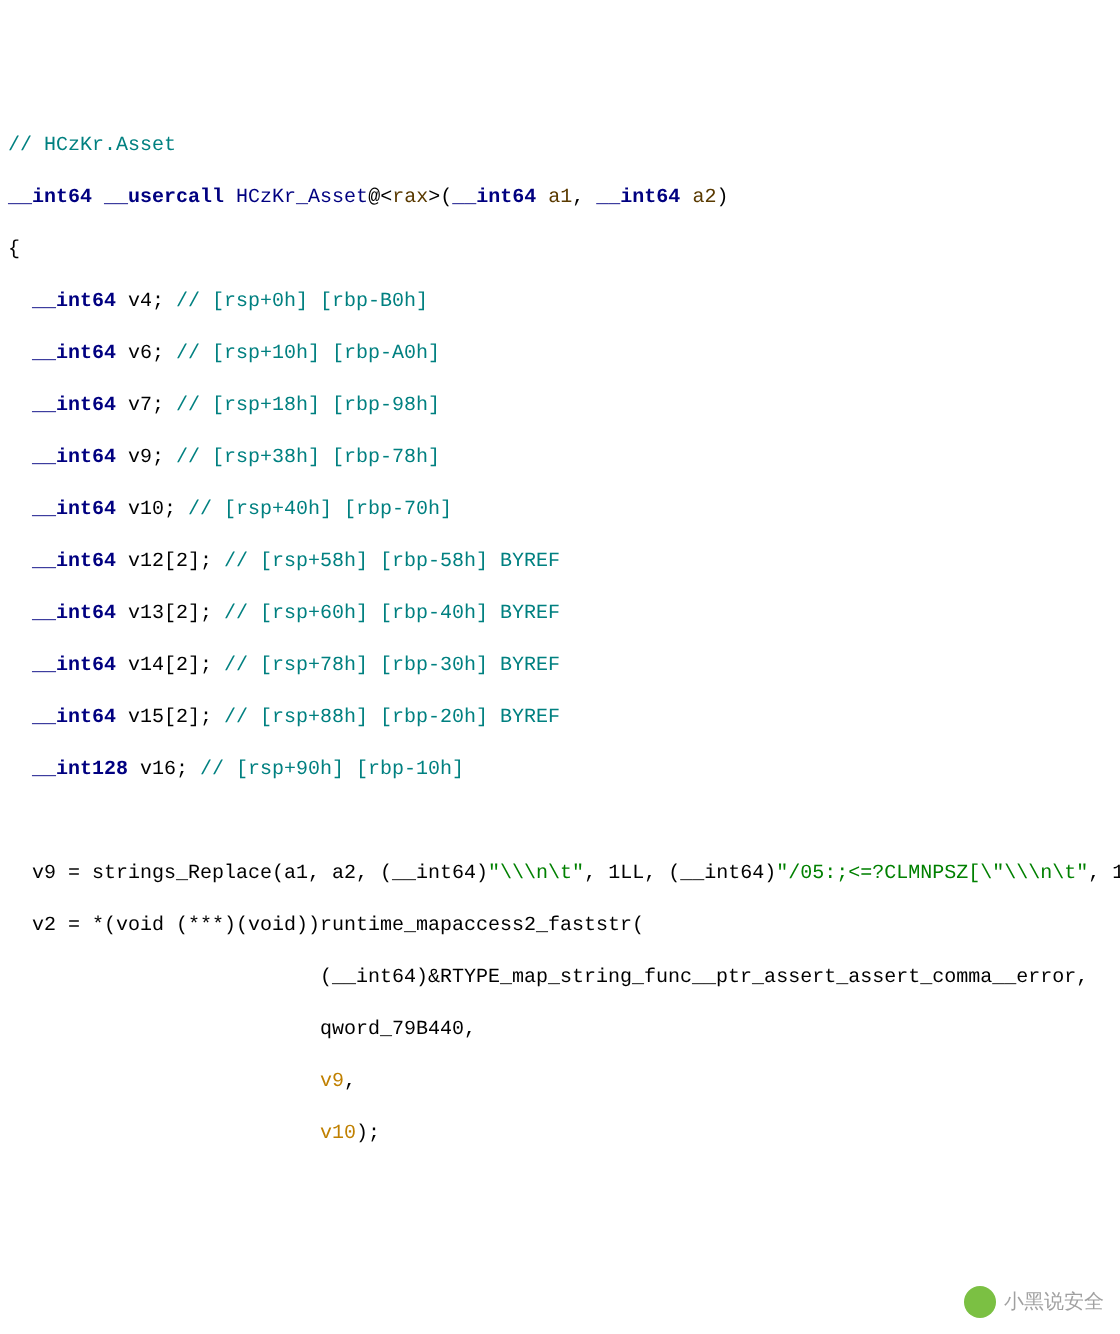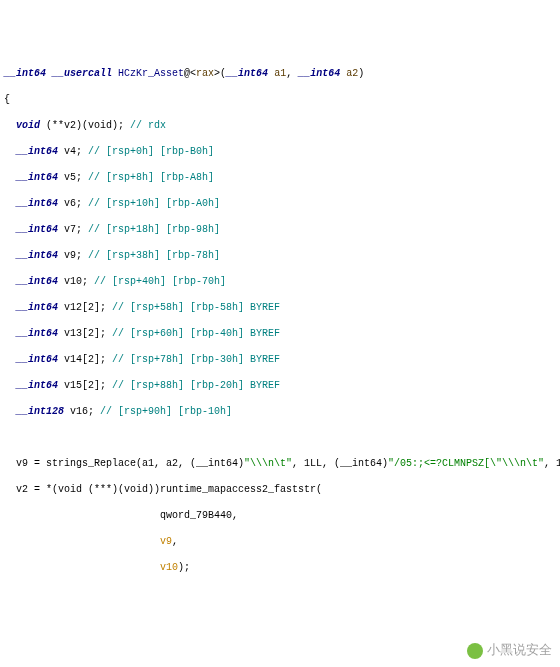--- a/index.html
+++ b/index.html
@@ -11,65 +11,65 @@
     line-height: 1.3;
     white-space: pre;
     padding: 2px 4px;
     width: 560px;
     height: 667px;
     overflow: hidden;
     position: relative;
   }
   .ln { display: block; }
   .cmt { color: #008080; }
-  .ty { color: #000080; font-weight: bold; font-style: italic; }
+  .ty { color: #000080; font-weight: bold; }
   .fn { color: #000080; }
   .var { color: #5a3a00; }
   .str { color: #008000; }
   .hi { color: #c08000; }
   .watermark {
     position: absolute;
     right: 8px;
     bottom: 8px;
     font-family: Arial, sans-serif;
-    font-size: 13px;
+    font-size: 10px;
     color: rgba(120,120,120,0.7);
     display: flex;
     align-items: center;
     gap: 4px;
   }
   .wm-circle {
     width: 16px; height: 16px; border-radius: 50%;
     background: #7bc043;
     display:inline-block;
   }
 </style>
 </head>
 <body>
 
 
 
 <div>
+<span class="ln"><span class="cmt">// HCzKr.Asset</span></span>
 <span class="ln"><span class="ty">__int64 __usercall</span> <span class="fn">HCzKr_Asset</span>@&lt;<span class="var">rax</span>&gt;(<span class="ty">__int64</span> <span class="var">a1</span><span>, </span><span class="ty">__int64</span> <span class="var">a2</span><span>)</span></span>
 <span class="ln">{</span>
-<span class="ln"><span class="ty">  void</span><span> (**v2)(void); </span><span class="cmt">// rdx</span></span>
 <span class="ln"><span class="ty">  __int64</span><span> v4; </span><span class="cmt">// [rsp+0h] [rbp-B0h]</span></span>
-<span class="ln"><span class="ty">  __int64</span><span> v5; </span><span class="cmt">// [rsp+8h] [rbp-A8h]</span></span>
 <span class="ln"><span class="ty">  __int64</span><span> v6; </span><span class="cmt">// [rsp+10h] [rbp-A0h]</span></span>
 <span class="ln"><span class="ty">  __int64</span><span> v7; </span><span class="cmt">// [rsp+18h] [rbp-98h]</span></span>
 <span class="ln"><span class="ty">  __int64</span><span> v9; </span><span class="cmt">// [rsp+38h] [rbp-78h]</span></span>
 <span class="ln"><span class="ty">  __int64</span><span> v10; </span><span class="cmt">// [rsp+40h] [rbp-70h]</span></span>
 <span class="ln"><span class="ty">  __int64</span><span> v12[2]; </span><span class="cmt">// [rsp+58h] [rbp-58h] BYREF</span></span>
 <span class="ln"><span class="ty">  __int64</span><span> v13[2]; </span><span class="cmt">// [rsp+60h] [rbp-40h] BYREF</span></span>
 <span class="ln"><span class="ty">  __int64</span><span> v14[2]; </span><span class="cmt">// [rsp+78h] [rbp-30h] BYREF</span></span>
 <span class="ln"><span class="ty">  __int64</span><span> v15[2]; </span><span class="cmt">// [rsp+88h] [rbp-20h] BYREF</span></span>
 <span class="ln"><span class="ty">  __int128</span><span> v16; </span><span class="cmt">// [rsp+90h] [rbp-10h]</span></span>
 <span class="ln"> </span>
 <span class="ln"><span>  v9 = strings_Replace(a1, a2, (__int64)</span><span class="str">"\\\n\t"</span><span>, 1LL, (__int64)</span><span class="str">"/05:;&lt;=?CLMNPSZ[\"\\\n\t"</span><span>, 1LL, -1LL);</span></span>
 <span class="ln">  v2 = *(void (***)(void))runtime_mapaccess2_faststr(</span>
+<span class="ln">                          (__int64)&amp;RTYPE_map_string_func__ptr_assert_assert_comma__error,</span>
 <span class="ln">                          qword_79B440,</span>
 <span class="ln"><span>                          </span><span class="hi">v9</span><span>,</span></span>
 <span class="ln"><span>                          </span><span class="hi">v10</span><span>);</span></span>
 
 
 
 
 
 
 

